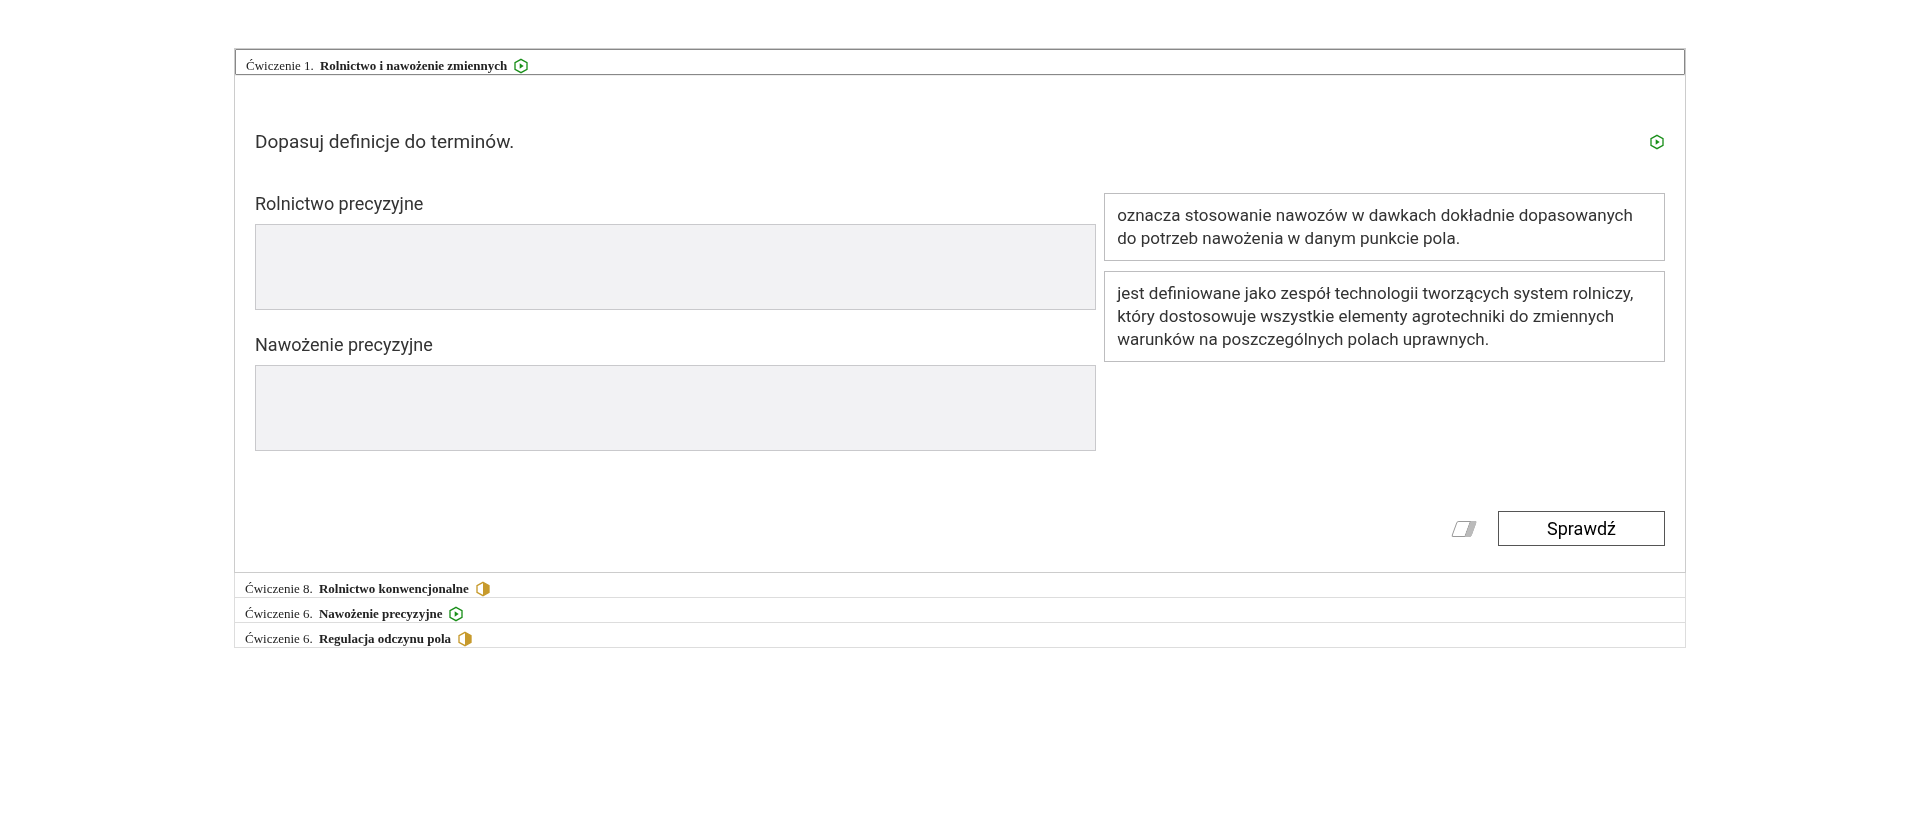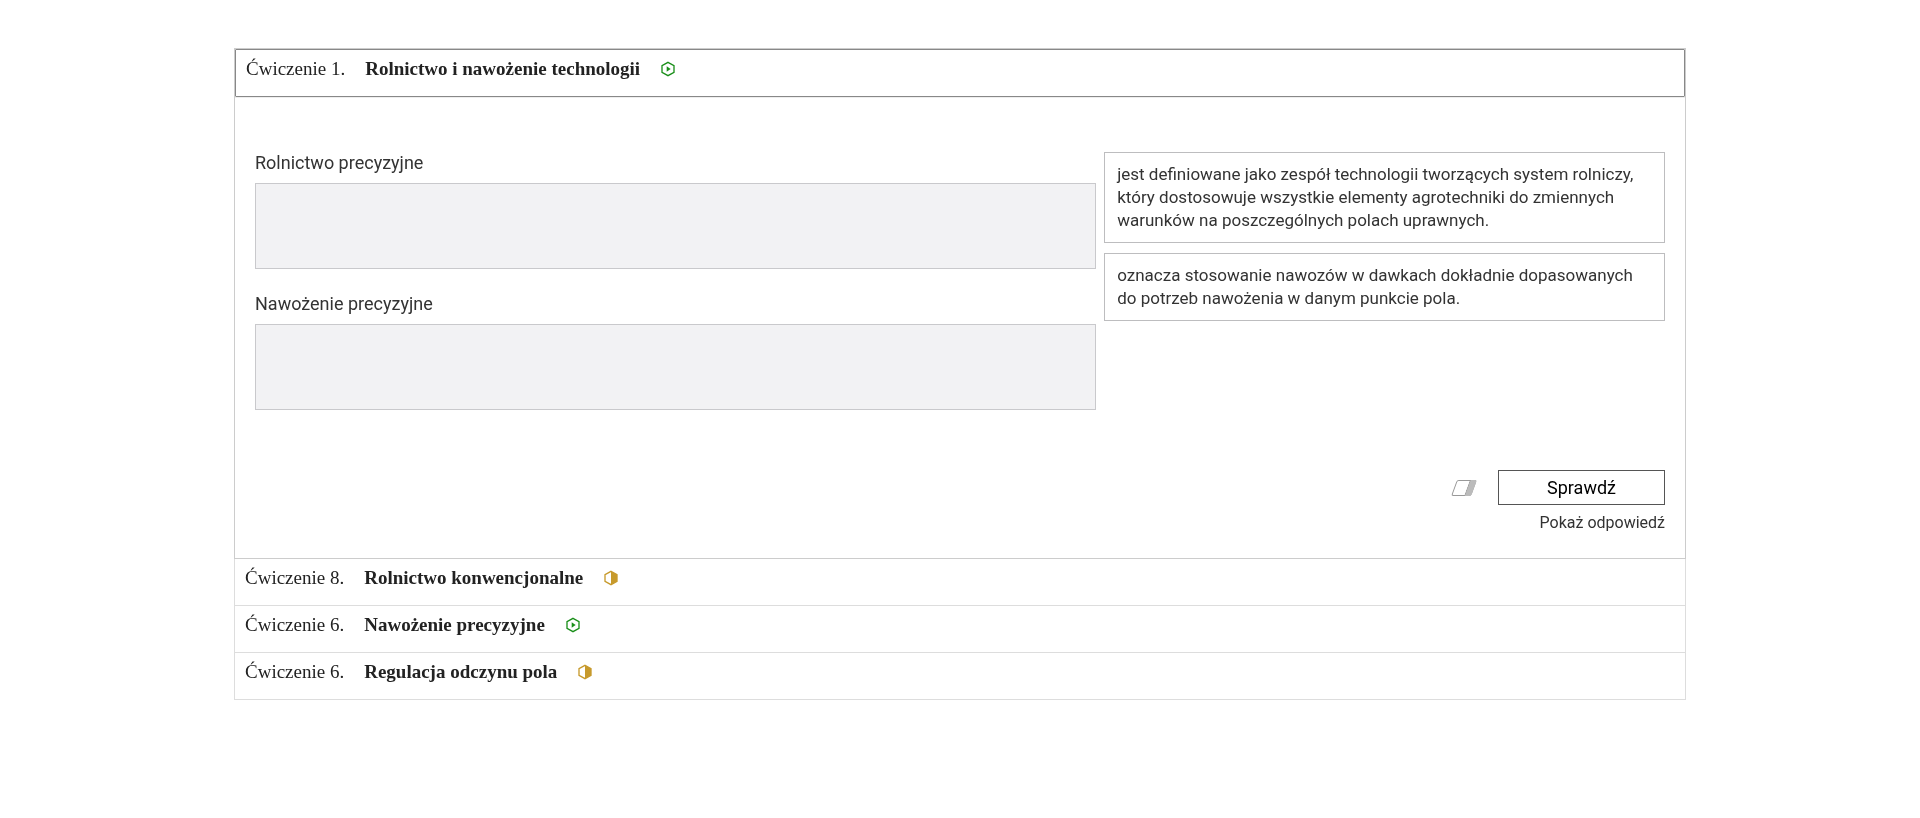--- a/index.html
+++ b/index.html
@@ -12,27 +12,27 @@
   .page {
     width: 1452px;
     margin: 0 auto;
   }
   .exercise {
     border: 1px solid #ddd;
     margin-bottom: 0;
   }
   .exercise + .exercise { border-top: none; }
   .exercise-header {
-    padding: 8px 10px 16px 10px;
+    padding: 8px 10px 0 10px;
     font-family: Georgia, "Times New Roman", serif;
-    font-size: 19px;
+    font-size: 13px;
     color: #222;
     display: flex;
     align-items: center;
-    gap: 20px;
+    gap: 6px;
     cursor: pointer;
   }
   .exercise.open .exercise-header {
     border: 1px solid #888;
     border-radius: 1px;
   }
   .exercise.open { border: 1px solid #ccc; }
   .exercise-header .num { font-weight: 400; }
   .exercise-header .title { font-weight: 700; }
   .badge {
@@ -133,48 +133,56 @@
   }
 </style>
 </head>
 <body>
 
 <div class="page">
 
   <div class="exercise open">
     <div class="exercise-header">
       <span class="num">Ćwiczenie 1.</span>
-      <span class="title">Rolnictwo i nawożenie technologii</span>
+      <span class="title">Rolnictwo i nawożenie zmiennych</span>
       <span class="badge">
         <svg viewBox="0 0 24 24">
             <polygon points="12,2 21,7 21,17 12,22 3,17 3,7" fill="none" stroke="#1a8f1a" stroke-width="2"></polygon>
             <polygon points="10,8 16,12 10,16" fill="#1a8f1a"></polygon>
           </svg>
       </span>
     </div>
     <div class="exercise-body">
+      <div class="instr-row">
+        <div class="instruction">Dopasuj definicje do terminów.</div>
+        <span class="badge">
+          <svg viewBox="0 0 24 24">
+              <polygon points="12,2 21,7 21,17 12,22 3,17 3,7" fill="none" stroke="#1a8f1a" stroke-width="2"></polygon>
+              <polygon points="10,8 16,12 10,16" fill="#1a8f1a"></polygon>
+            </svg>
+        </span>
+      </div>
 
       <div class="match-wrap">
         <div class="left-col">
           <div class="term-label">Rolnictwo precyzyjne</div>
           <div class="drop-zone"></div>
           <div class="term-label">Nawożenie precyzyjne</div>
           <div class="drop-zone"></div>
         </div>
         <div class="right-col">
+          <div class="def-card">oznacza stosowanie nawozów w dawkach dokładnie dopasowanych do potrzeb nawożenia w danym punkcie pola.</div>
           <div class="def-card">jest definiowane jako zespół technologii tworzących system rolniczy, który dostosowuje wszystkie elementy agrotechniki do zmiennych warunków na poszczególnych polach uprawnych.</div>
-          <div class="def-card">oznacza stosowanie nawozów w dawkach dokładnie dopasowanych do potrzeb nawożenia w danym punkcie pola.</div>
         </div>
       </div>
 
       <div class="footer-row">
         <div class="eraser"></div>
         <button class="check-btn">Sprawdź</button>
       </div>
-      <div class="show-answer">Pokaż odpowiedź</div>
     </div>
   </div>
 
   <div class="exercise">
     <div class="exercise-header">
       <span class="num">Ćwiczenie 8.</span>
       <span class="title">Rolnictwo konwencjonalne</span>
       <span class="badge">
         <svg viewBox="0 0 24 24">
             <polygon points="12,2 21,7 21,17 12,22 3,17 3,7" fill="none" stroke="#c79a2c" stroke-width="2"></polygon>

